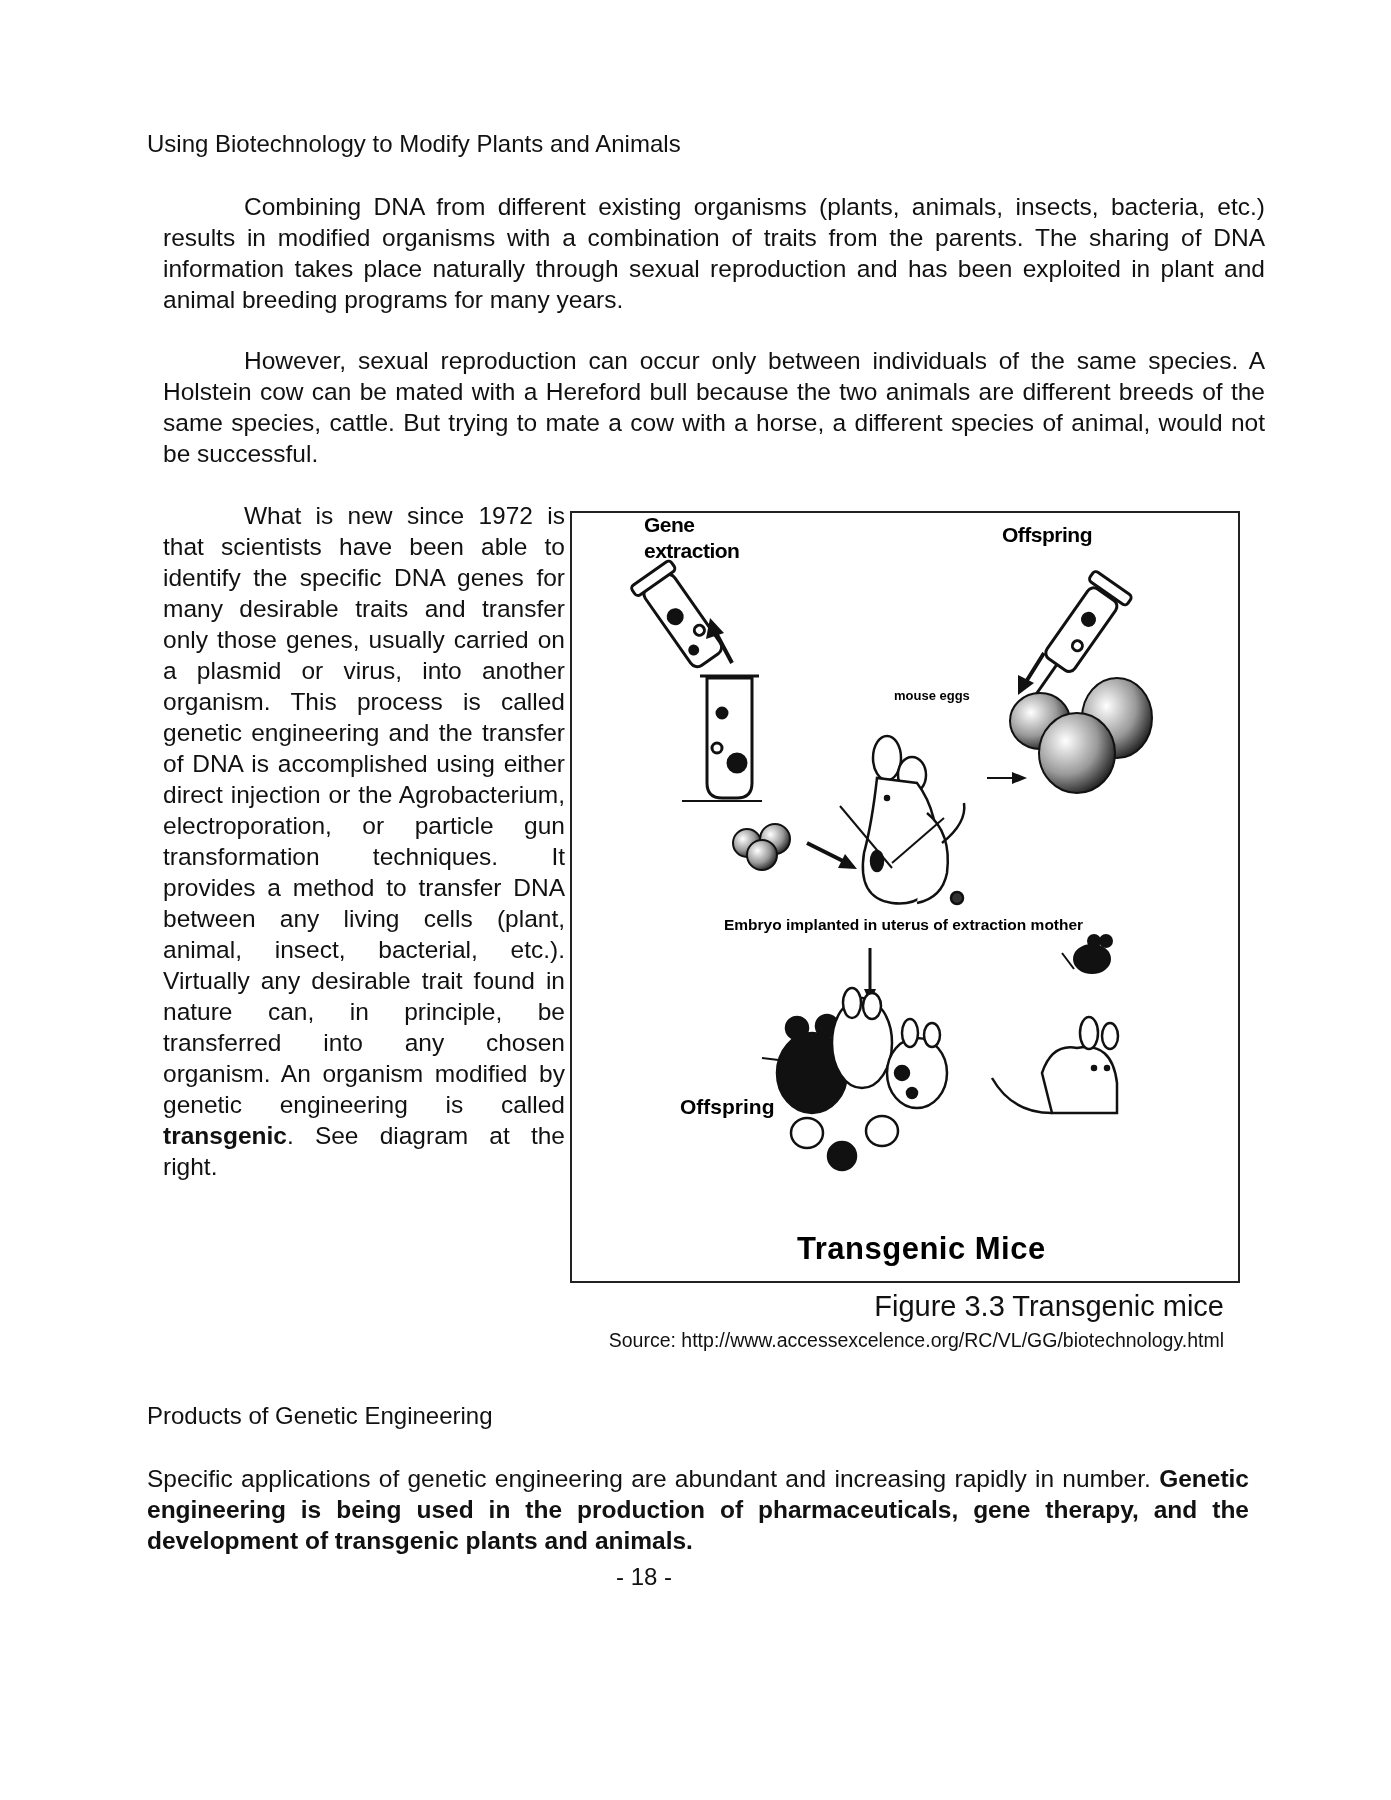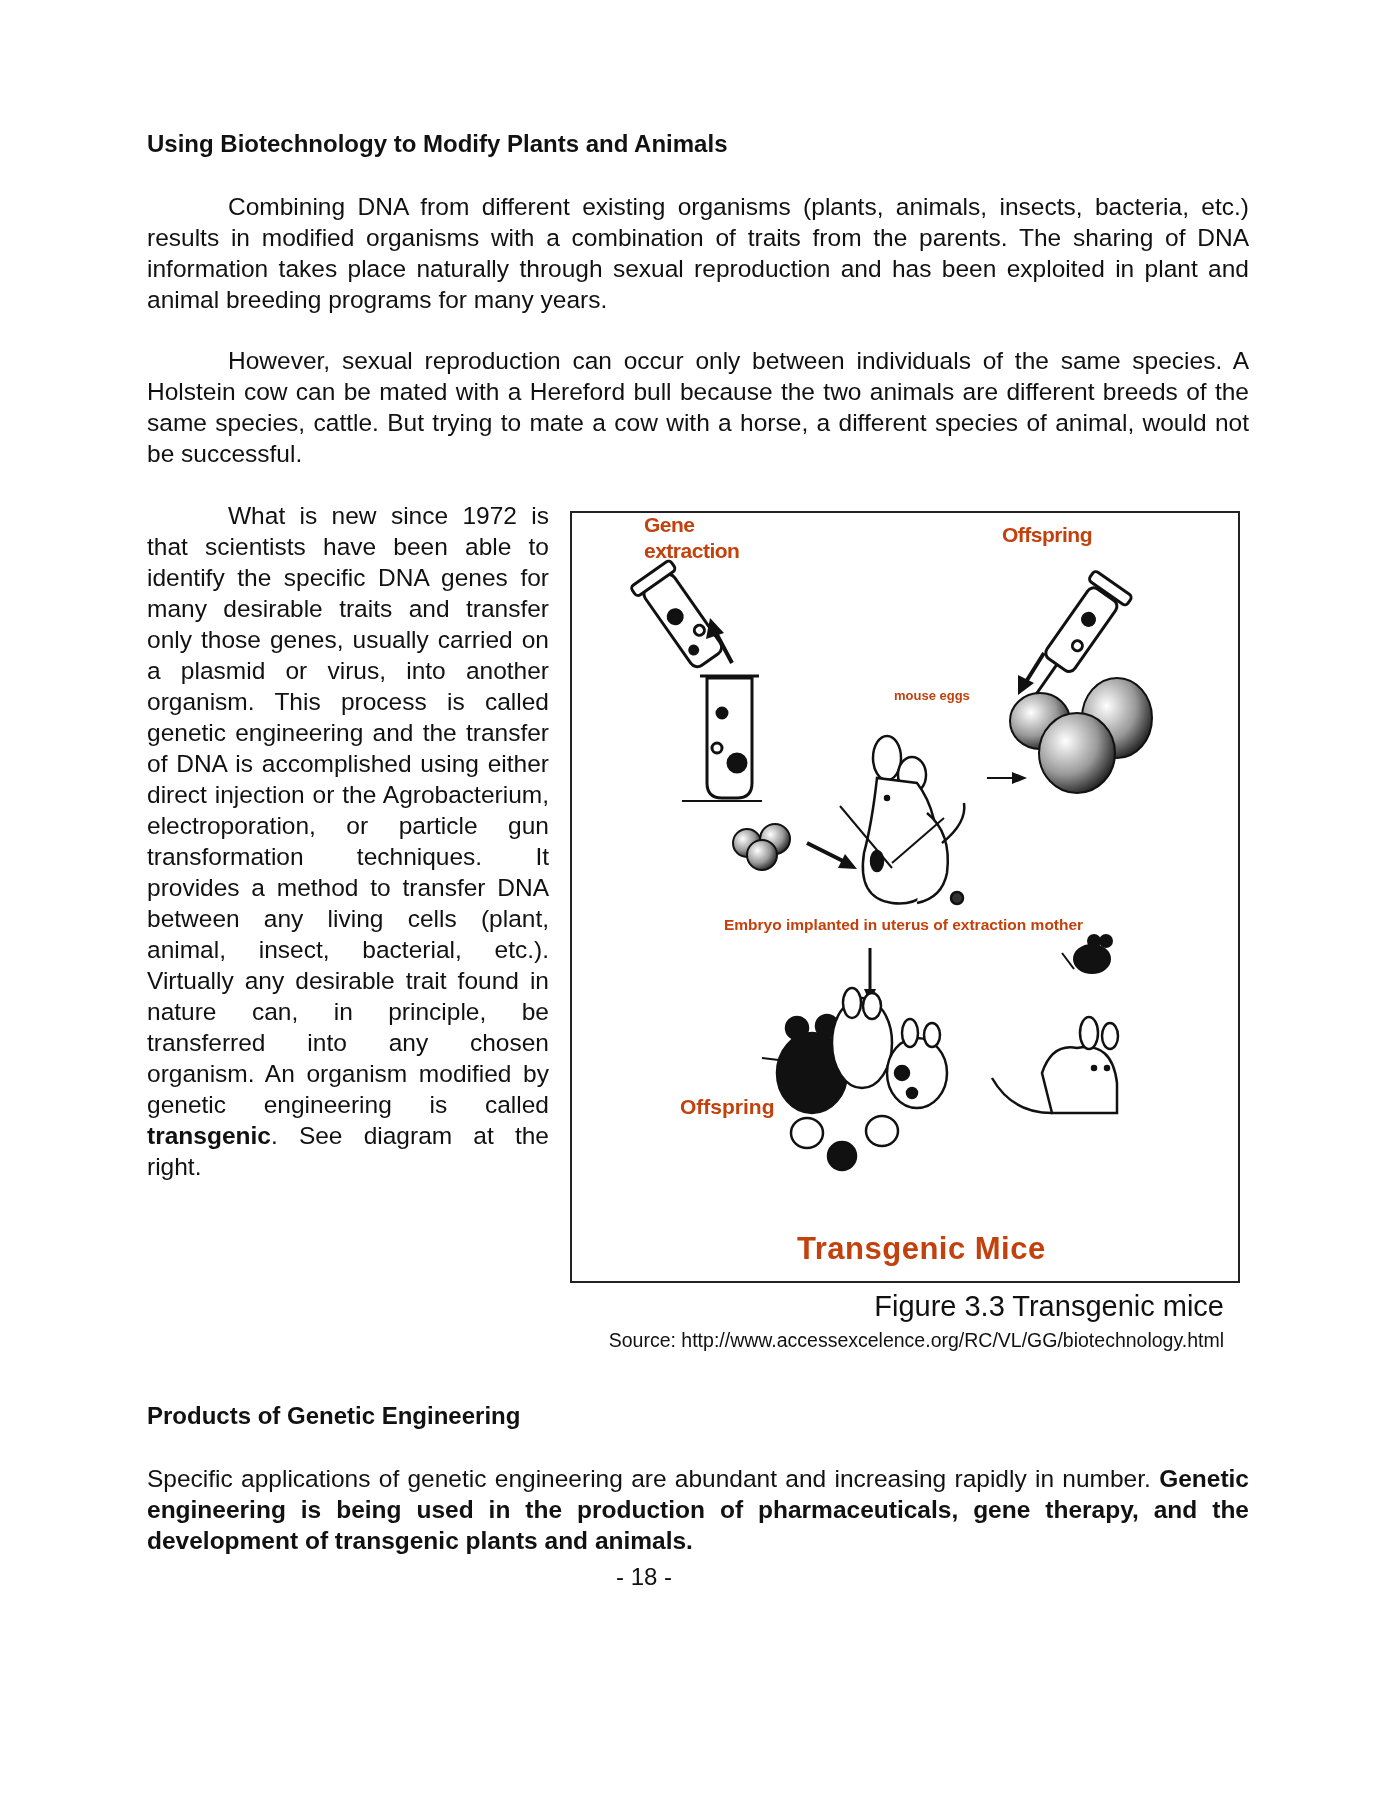--- a/index.html
+++ b/index.html
@@ -1,32 +1,32 @@
 <!DOCTYPE html>
 <html><head>
 <meta charset="utf-8">
 <style>
   html, body { margin:0; padding:0; background:#ffffff; }
   body { width:1391px; height:1800px; position:relative; overflow:hidden;
          font-family:"Liberation Sans", sans-serif; color:#111; }
   .abs { position:absolute; }
-  .h { font-weight:bold; font-size:24px; line-height:30px; }
+  .h { font-weight:normal; font-size:24px; line-height:30px; }
   .p { font-size:24.5px; line-height:31px; text-align:justify; text-align-last:left; }
-  .indent { text-indent:81px; }
+  .indent { text-indent:81px;margin-left:16px; }
   #heading1 { left:147px; top:129px; }
   #para1 { left:147px; top:191px; width:1102px; }
   #para2 { left:147px; top:345px; width:1102px; }
   #para3 { left:147px; top:500px; width:402px; }
   #figure { left:570px; top:511px; width:670px; height:772px; border:2px solid #222; box-sizing:border-box; background:#fff; }
   #caption { right:167px; top:1291px; font-size:29px; line-height:30px; text-align:right; }
   #source { right:167px; top:1321px; font-size:19.5px; line-height:24px; text-align:right;margin-top:7px; }
   #heading2 { left:147px; top:1401px; }
   #para4 { left:147px; top:1463px; width:1102px; }
   #pagenum { left:0; width:1288px; top:1562px; text-align:center; font-size:24px; line-height:30px; }
-  .fig-label { position:absolute; font-family:"Liberation Sans", sans-serif; font-weight:bold; color:#c2410c; }
+  .fig-label { position:absolute; font-family:"Liberation Sans", sans-serif; font-weight:bold; color:#000000; }
   .fl-small { font-size:21px; line-height:24px; letter-spacing:-0.5px; }
   .fl-tiny { font-size:13px; line-height:16px; }
   .fl-mid { font-size:15.5px; line-height:18px; }
   .fl-title { font-size:31px; line-height:36px; letter-spacing:0.5px; }
   .fl-off { font-size:21px; line-height:24px; font-weight:bold; }
   svg { position:absolute; left:0; top:0; }
 </style>
 </head>
 <body>
 

